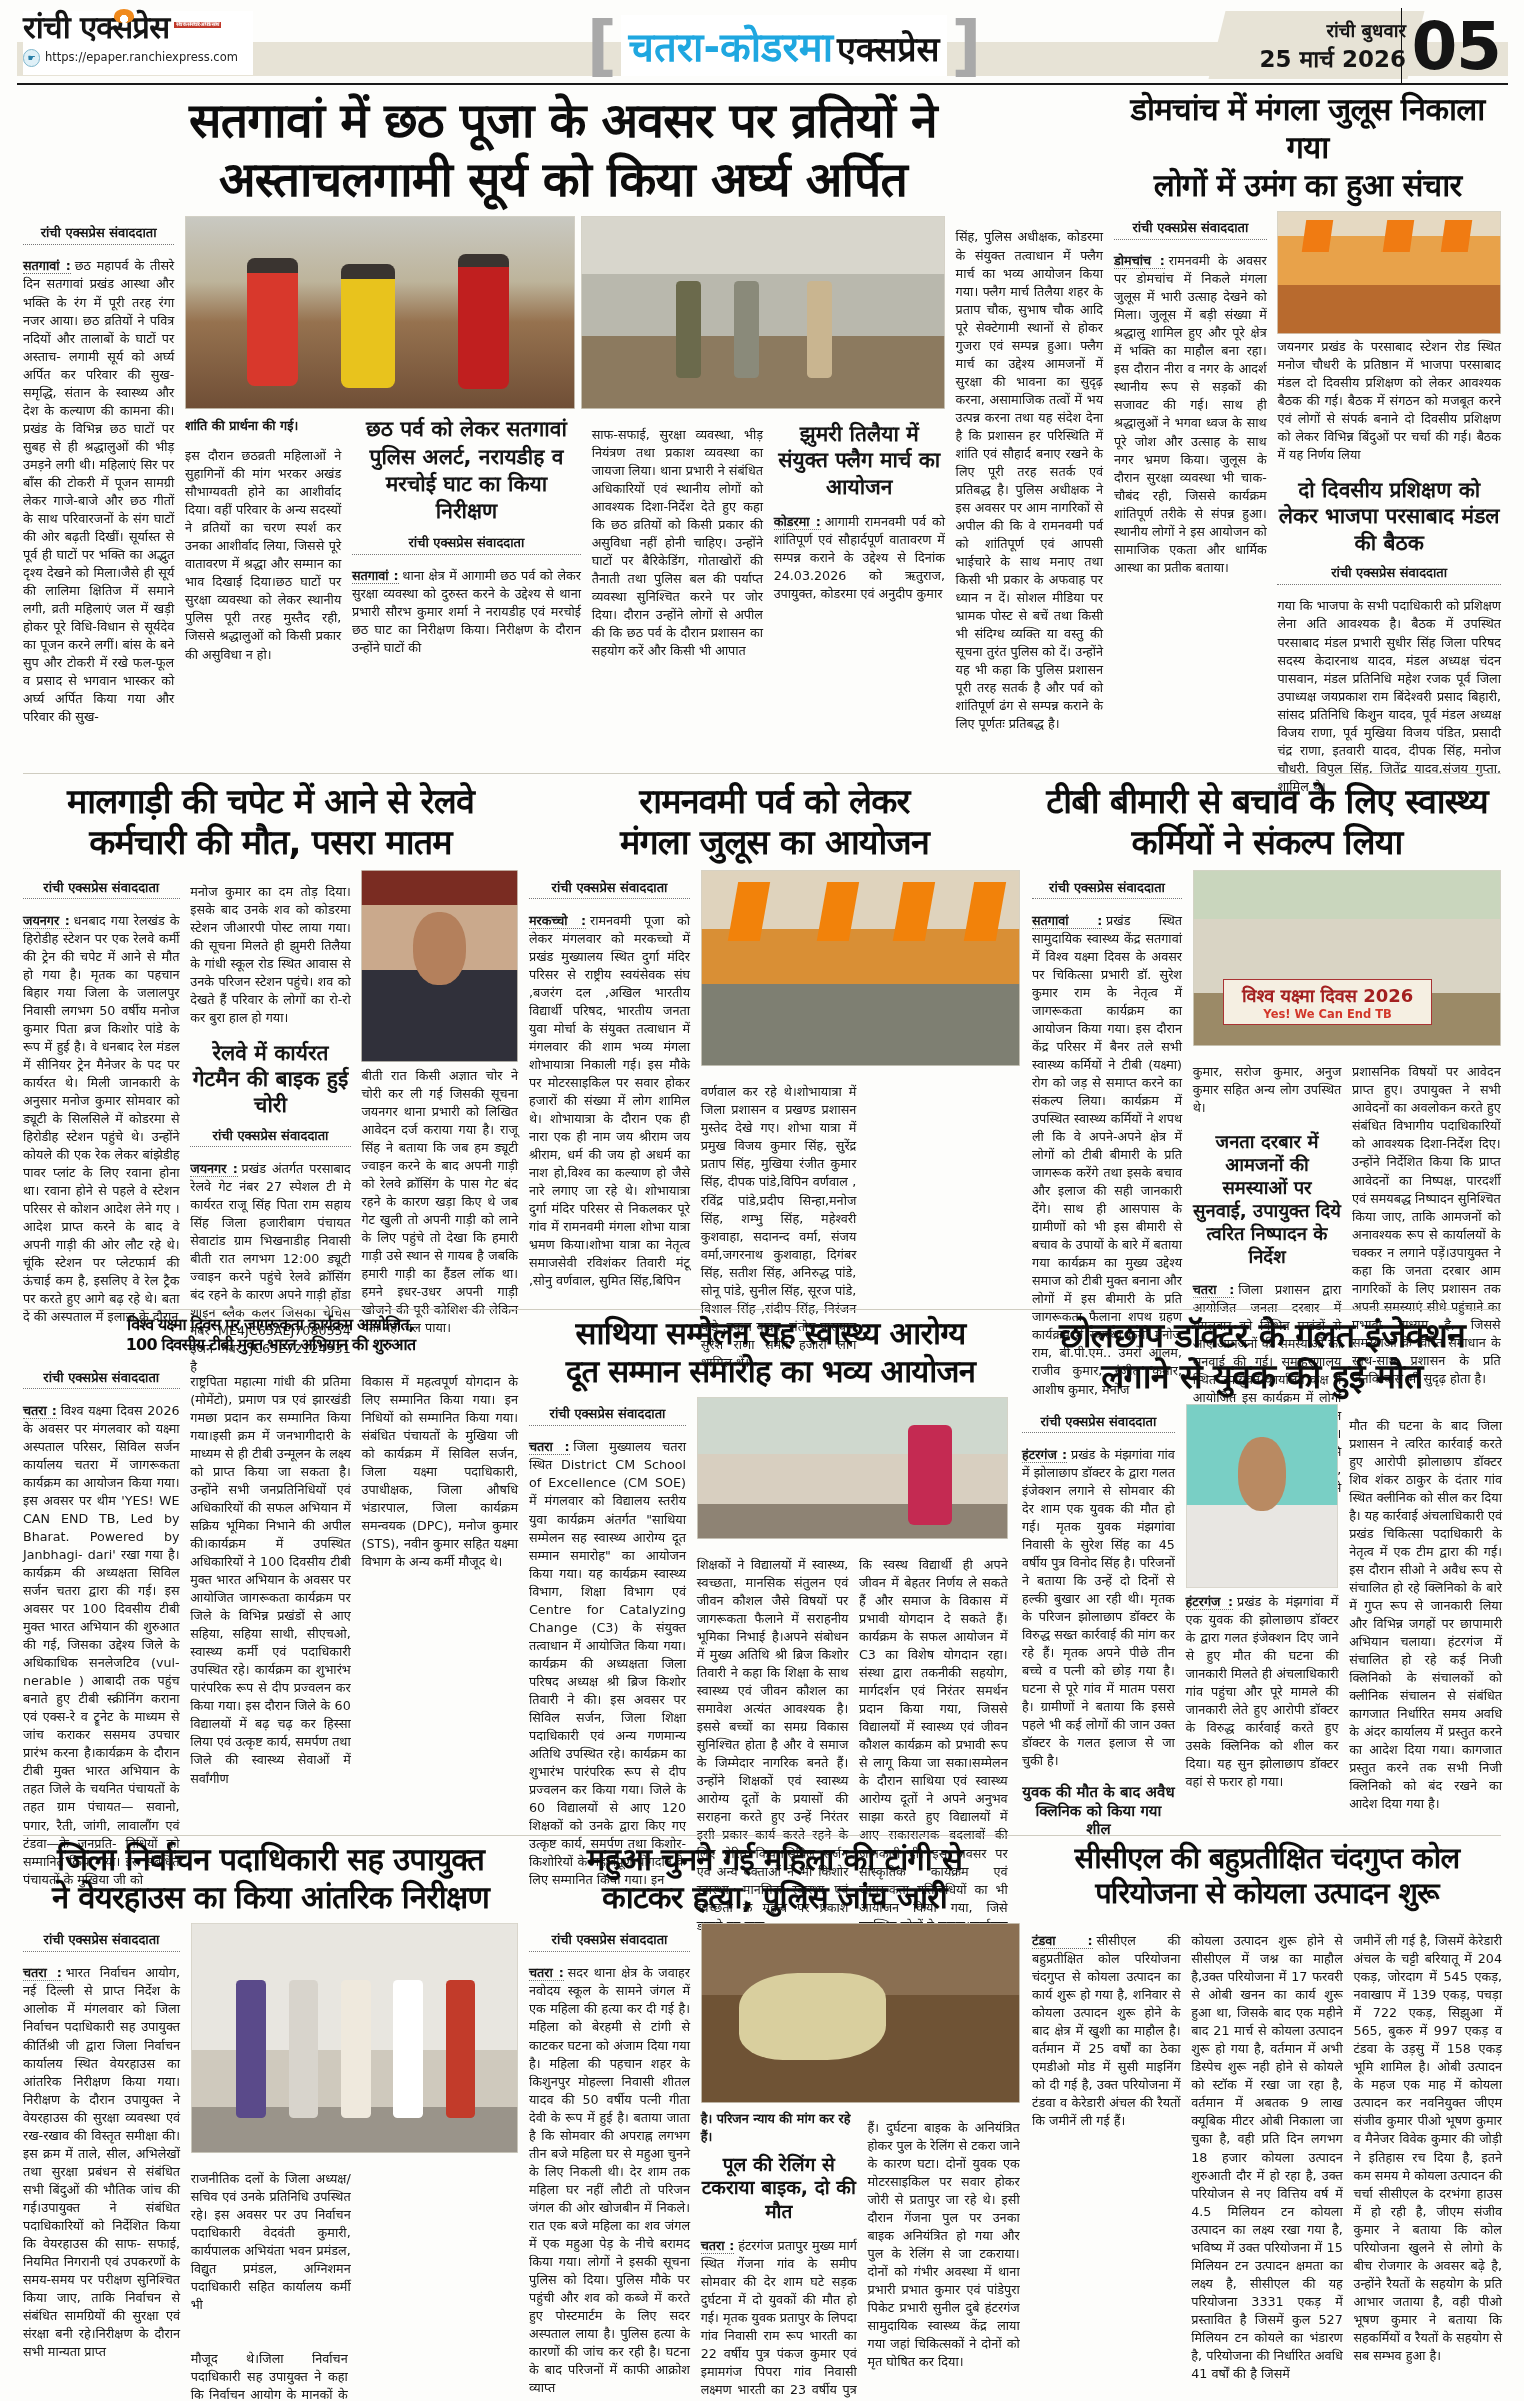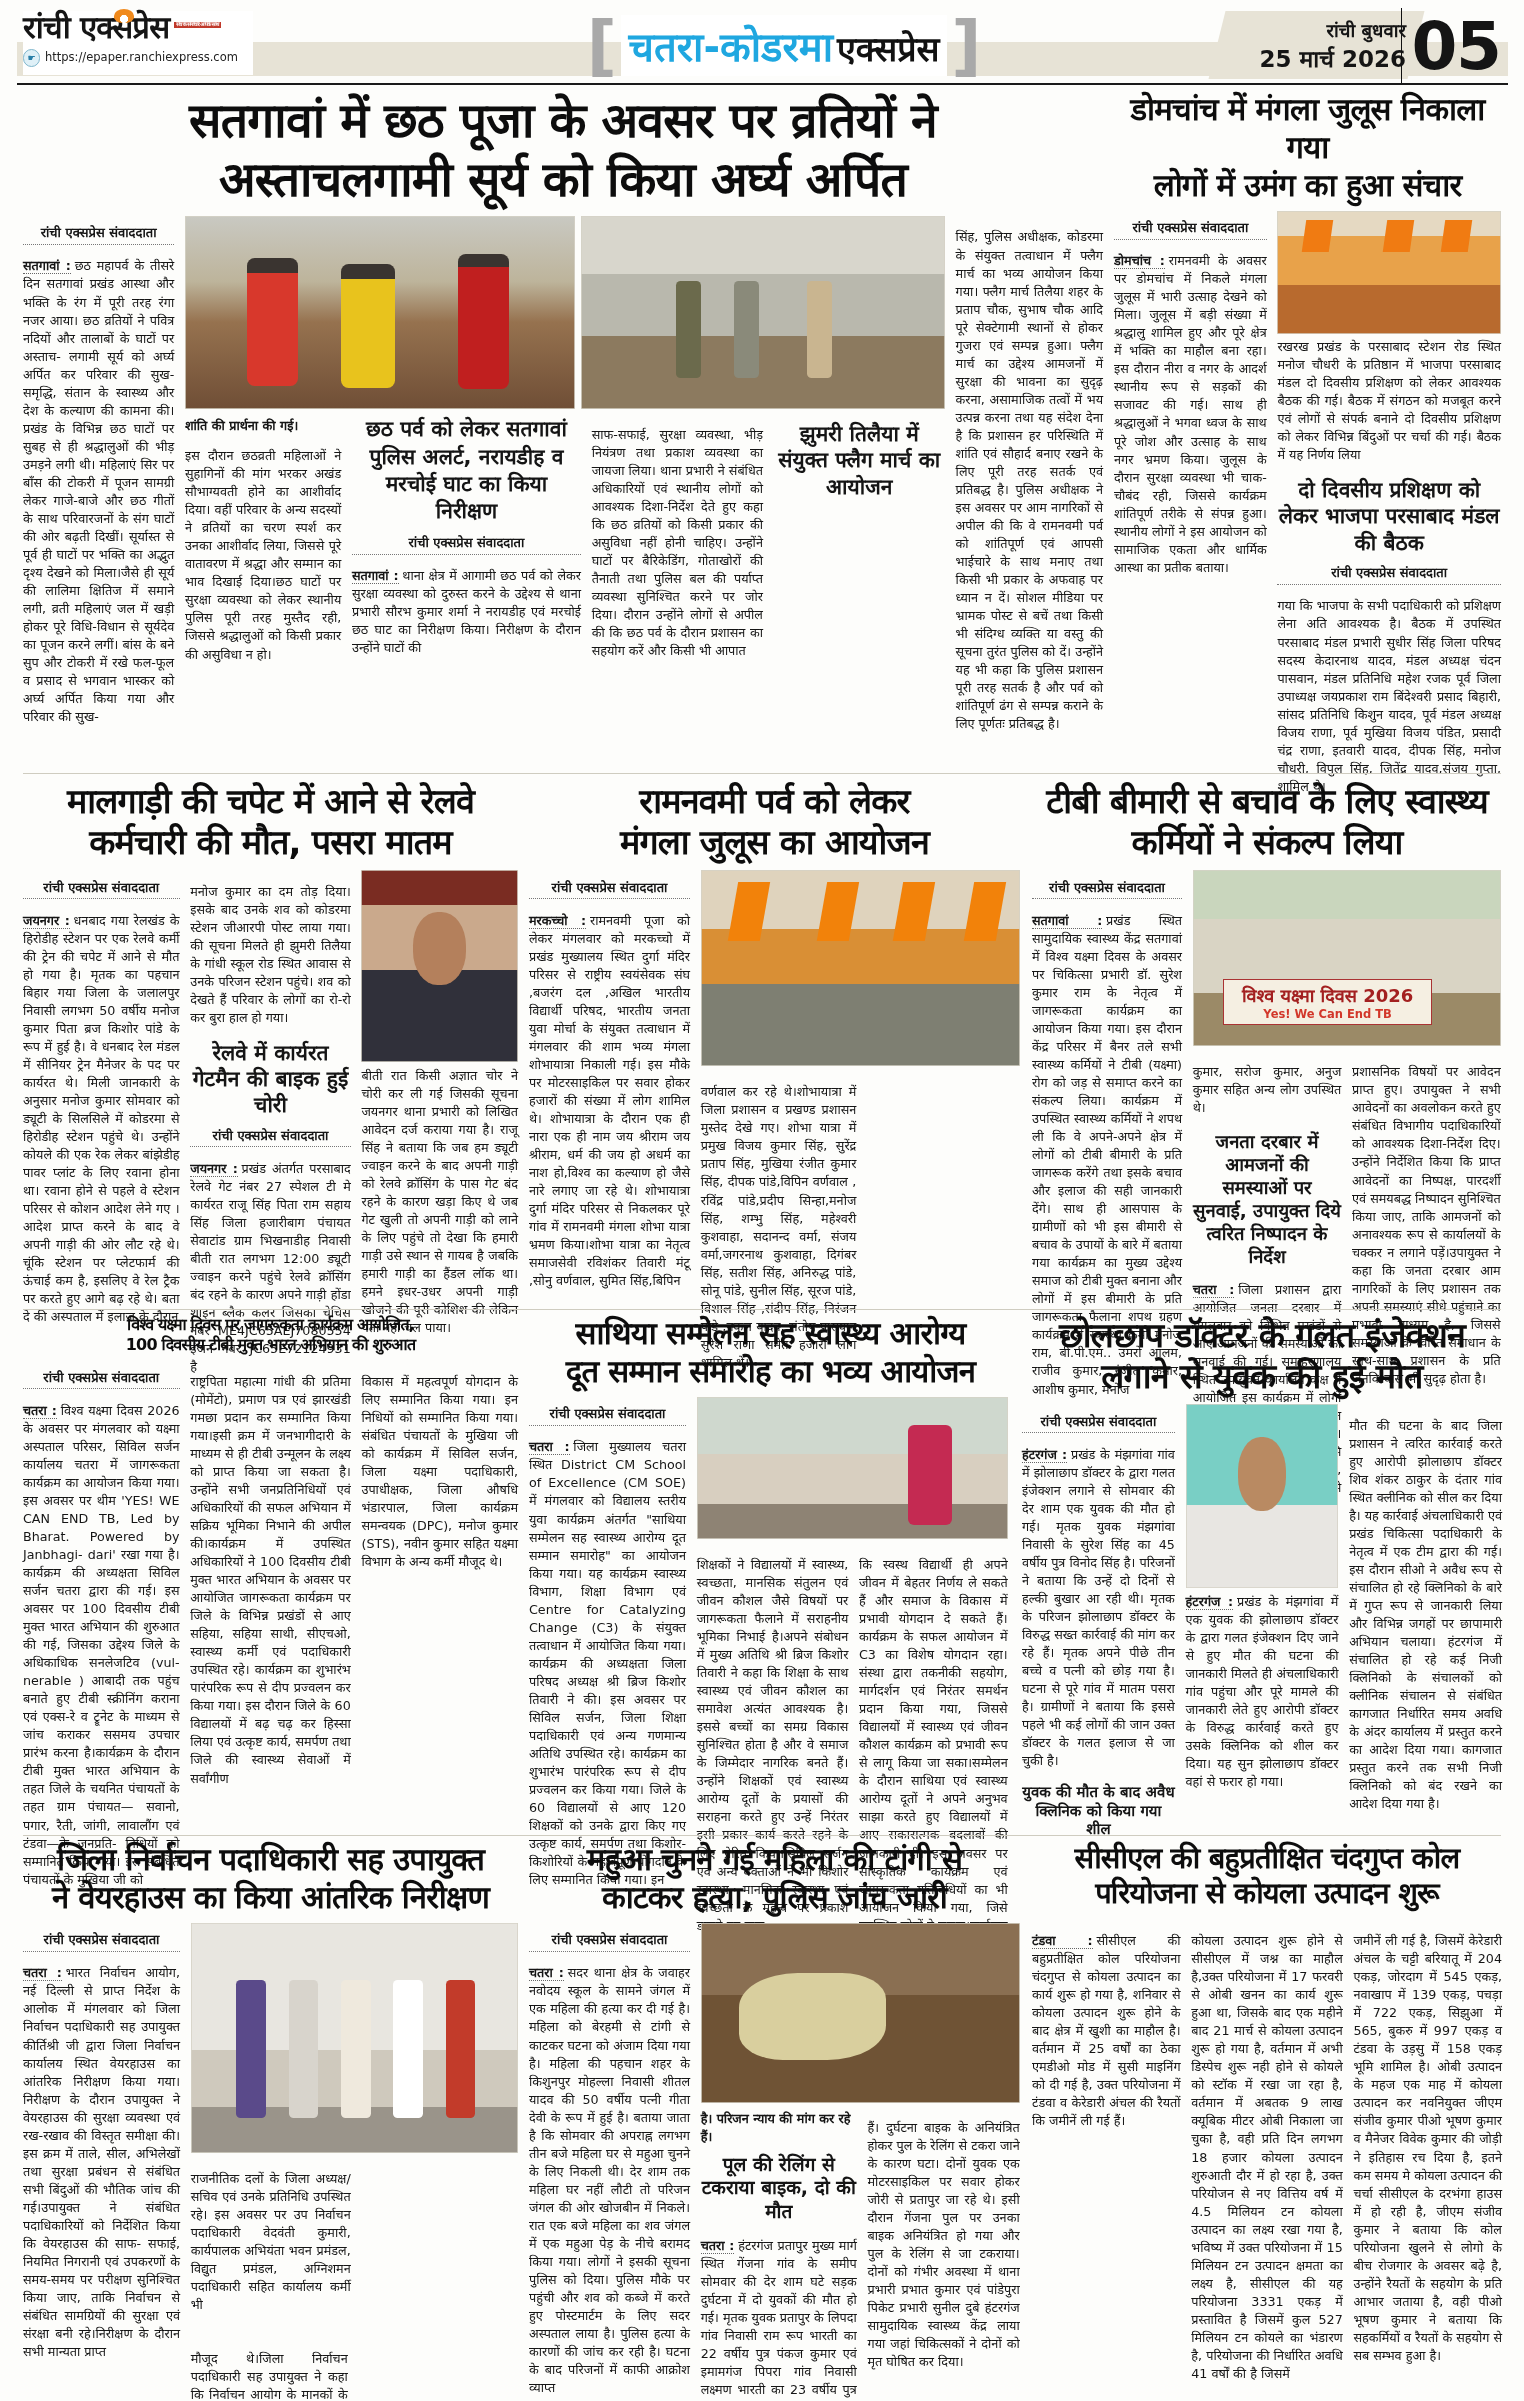--- a/index.html
+++ b/index.html
@@ -129,20 +129,21 @@
           <div style="width:230px;">
             <div class="boxhead">छठ पर्व को लेकर सतगावां पुलिस अलर्ट, नरायडीह व मरचोई घाट का किया निरीक्षण</div>
             <div class="byline">रांची एक्सप्रेस संवाददाता</div>
             <p class="bodytxt"><span class="dateline">सतगावां :</span><span>थाना क्षेत्र में आगामी छठ पर्व को लेकर सुरक्षा व्यवस्था को दुरुस्त करने के उद्देश्य से थाना प्रभारी सौरभ कुमार शर्मा ने नरायडीह एवं मरचोई छठ घाट का निरीक्षण किया। निरीक्षण के दौरान उन्होंने घाटों की</span></p>
           </div>
           <div style="width:172px;">
             <p class="bodytxt">साफ-सफाई, सुरक्षा व्यवस्था, भीड़ नियंत्रण तथा प्रकाश व्यवस्था का जायजा लिया। थाना प्रभारी ने संबंधित अधिकारियों एवं स्थानीय लोगों को आवश्यक दिशा-निर्देश देते हुए कहा कि छठ व्रतियों को किसी प्रकार की असुविधा नहीं होनी चाहिए। उन्होंने घाटों पर बैरिकेडिंग, गोताखोरों की तैनाती तथा पुलिस बल की पर्याप्त व्यवस्था सुनिश्चित करने पर जोर दिया। दौरान उन्होंने लोगों से अपील की कि छठ पर्व के दौरान प्रशासन का सहयोग करें और किसी भी आपात</p>
           </div>
           <div style="width:172px;">
             <div class="subhead">झुमरी तिलैया में संयुक्त फ्लैग मार्च का आयोजन</div>
+            <p class="bodytxt"><span class="dateline">कोडरमा :</span><span>आगामी रामनवमी पर्व को शांतिपूर्ण एवं सौहार्दपूर्ण वातावरण में सम्पन्न कराने के उद्देश्य से दिनांक 24.03.2026 को ऋतुराज, उपायुक्त, कोडरमा एवं अनुदीप कुमार</span></p>
           </div>
         </div>
       </div>
       <div style="width:153px;">
         <p class="bodytxt">सिंह, पुलिस अधीक्षक, कोडरमा के संयुक्त तत्वाधान में फ्लैग मार्च का भव्य आयोजन किया गया। फ्लैग मार्च तिलैया शहर के प्रताप चौक, सुभाष चौक आदि पूरे सेक्टेगामी स्थानों से होकर गुजरा एवं सम्पन्न हुआ। फ्लैग मार्च का उद्देश्य आमजनों में सुरक्षा की भावना का सुदृढ़ करना, असामाजिक तत्वों में भय उत्पन्न करना तथा यह संदेश देना है कि प्रशासन हर परिस्थिति में शांति एवं सौहार्द बनाए रखने के लिए पूरी तरह सतर्क एवं प्रतिबद्ध है। पुलिस अधीक्षक ने इस अवसर पर आम नागरिकों से अपील की कि वे रामनवमी पर्व को शांतिपूर्ण एवं आपसी भाईचारे के साथ मनाए तथा किसी भी प्रकार के अफवाह पर ध्यान न दें। सोशल मीडिया पर भ्रामक पोस्ट से बचें तथा किसी भी संदिग्ध व्यक्ति या वस्तु की सूचना तुरंत पुलिस को दें। उन्होंने यह भी कहा कि पुलिस प्रशासन पूरी तरह सतर्क है और पर्व को शांतिपूर्ण ढंग से सम्पन्न कराने के लिए पूर्णतः प्रतिबद्ध है।</p>
       </div>
     </div>
   </section>
 
   <section class="art" style="left:1114px;top:91px;width:387px;height:679px;">
@@ -152,21 +153,21 @@
       <div style="width:153px;">
         <div class="byline">रांची एक्सप्रेस संवाददाता</div>
         <p class="bodytxt"><span class="dateline">डोमचांच :</span><span>रामनवमी के अवसर पर डोमचांच में निकले मंगला जुलूस में भारी उत्साह देखने को मिला। जुलूस में बड़ी संख्या में श्रद्धालु शामिल हुए और पूरे क्षेत्र में भक्ति का माहौल बना रहा। इस दौरान नीरा व नगर के आदर्श स्थानीय रूप से सड़कों की सजावट की गई। साथ ही श्रद्धालुओं ने भगवा ध्वज के साथ पूरे जोश और उत्साह के साथ नगर भ्रमण किया। जुलूस के दौरान सुरक्षा व्यवस्था भी चाक-चौबंद रही, जिससे कार्यक्रम शांतिपूर्ण तरीके से संपन्न हुआ। स्थानीय लोगों ने इस आयोजन को सामाजिक एकता और धार्मिक आस्था का प्रतीक बताया।</span></p>
       </div>
       <div style="width:224px;">
         <div class="photo ph-julus" style="height:123px;">
             <i class="flag" style="left:12%;"></i>
             <i class="flag" style="left:48%;"></i>
             <i class="flag" style="left:74%;"></i>
           </div>
-        <p class="bodytxt" style="margin-top:4.6px;">रखरख प्रखंड के परसाबाद स्टेशन रोड स्थित मनोज चौधरी के प्रतिष्ठान में भाजपा परसाबाद मंडल दो दिवसीय प्रशिक्षण को लेकर आवश्यक बैठक की गई। बैठक में संगठन को मजबूत करने एवं लोगों से संपर्क बनाने दो दिवसीय प्रशिक्षण को लेकर विभिन्न बिंदुओं पर चर्चा की गई। बैठक में यह निर्णय लिया</p>
+        <p class="bodytxt" style="margin-top:4.6px;">जयनगर प्रखंड के परसाबाद स्टेशन रोड स्थित मनोज चौधरी के प्रतिष्ठान में भाजपा परसाबाद मंडल दो दिवसीय प्रशिक्षण को लेकर आवश्यक बैठक की गई। बैठक में संगठन को मजबूत करने एवं लोगों से संपर्क बनाने दो दिवसीय प्रशिक्षण को लेकर विभिन्न बिंदुओं पर चर्चा की गई। बैठक में यह निर्णय लिया</p>
         <div class="subhead">दो दिवसीय प्रशिक्षण को लेकर भाजपा परसाबाद मंडल की बैठक</div>
         <div class="byline">रांची एक्सप्रेस संवाददाता</div>
         <p class="bodytxt">गया कि भाजपा के सभी पदाधिकारी को प्रशिक्षण लेना अति आवश्यक है। बैठक में उपस्थित परसाबाद मंडल प्रभारी सुधीर सिंह जिला परिषद सदस्य केदारनाथ यादव, मंडल अध्यक्ष चंदन पासवान, मंडल प्रतिनिधि महेश रजक पूर्व जिला उपाध्यक्ष जयप्रकाश राम बिंदेश्वरी प्रसाद बिहारी, सांसद प्रतिनिधि किशुन यादव, पूर्व मंडल अध्यक्ष विजय राणा, पूर्व मुखिया विजय पंडित, प्रसादी चंद्र राणा, इतवारी यादव, दीपक सिंह, मनोज चौधरी, विपुल सिंह, जितेंद्र यादव,संजय गुप्ता, शामिल थे।</p>
       </div>
     </div>
   </section>
 
   <div class="sep" style="top:773px;"></div>
 
   <section class="art" style="left:23px;top:781px;width:495px;height:522px;">

